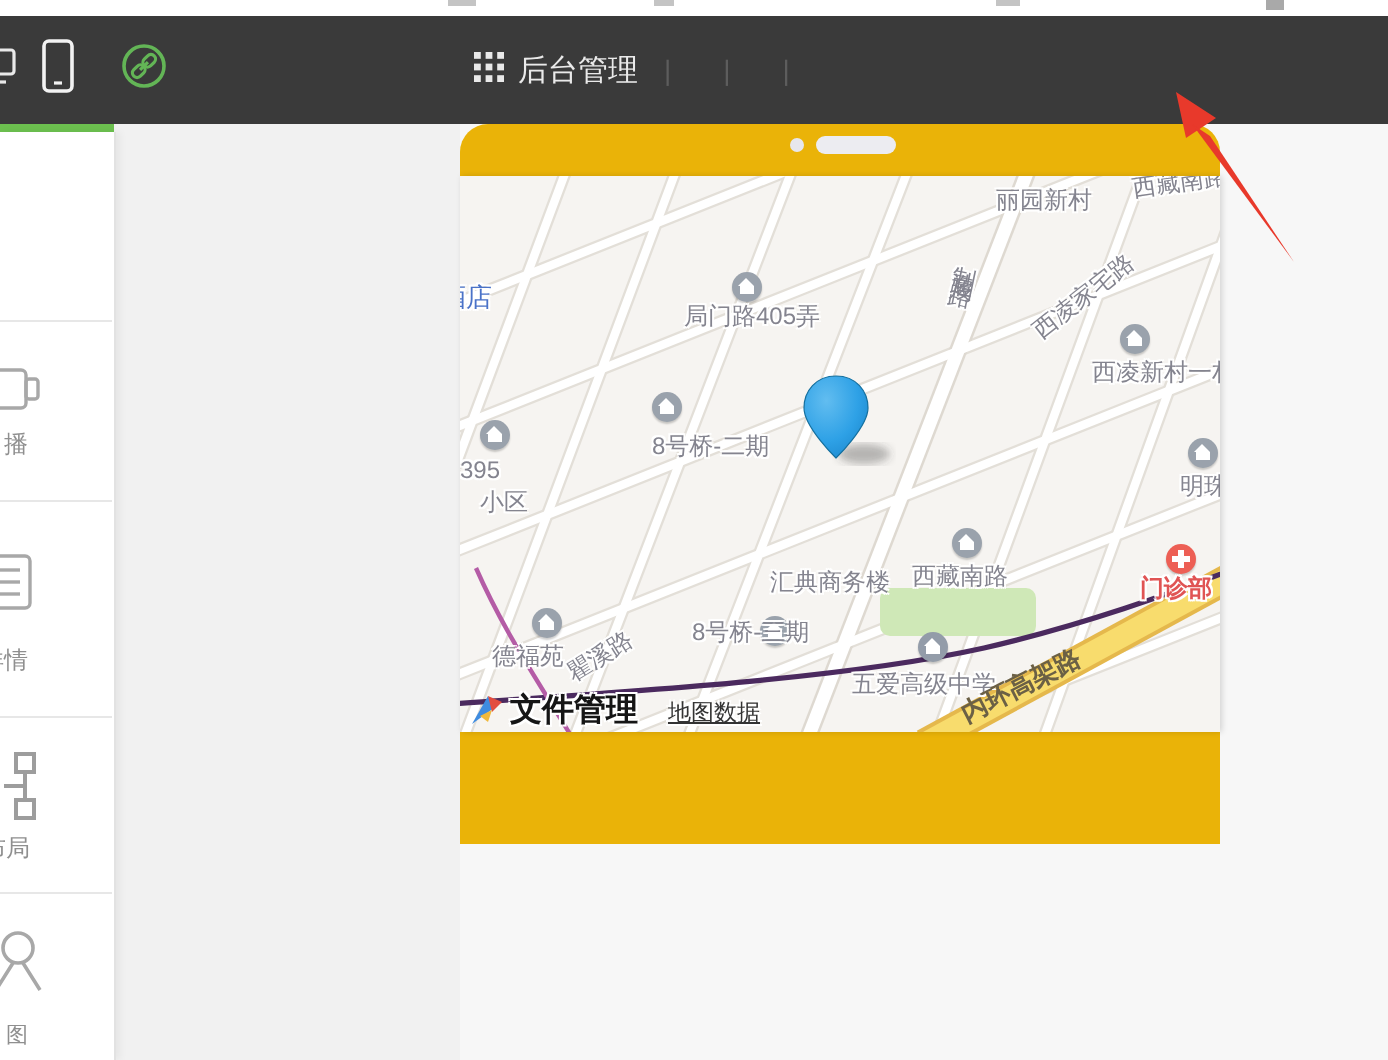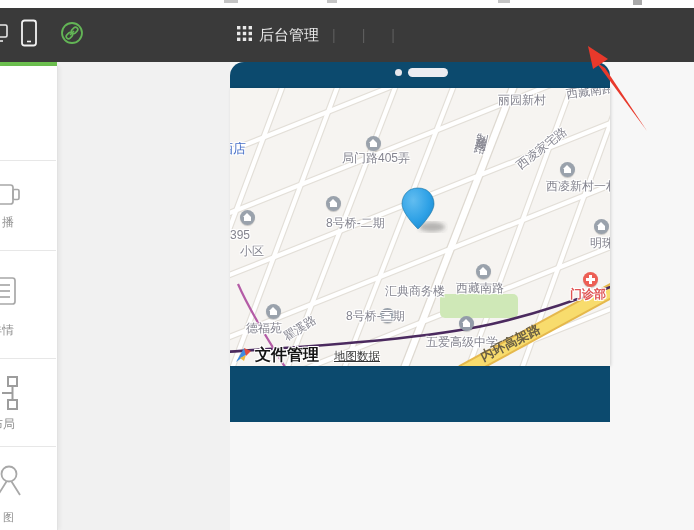--- a/index.html
+++ b/index.html
@@ -24,21 +24,21 @@
   
   .sidebar{position:absolute;left:0;top:66px;width:57px;height:464px;background:#fff;
            border-right:1px solid #e2e2e2;box-shadow:2px 0 4px rgba(0,0,0,.05);z-index:3;}
   .sb-divider{position:absolute;left:0;width:56px;height:1px;background:#e7e7e7;}
   .sb-item{position:absolute;left:0;width:56px;cursor:pointer;}
   .sb-icon{position:absolute;}
   .sb-label{position:absolute;font-size:12px;color:#8f8f8f;white-space:nowrap;}
 
   
   .left-gap{position:absolute;left:57px;top:62px;width:173px;height:468px;background:#f1f1f1;}
-  .phone{position:absolute;left:230px;top:62px;width:380px;height:360px;background:#0c4a6e;
+  .phone{position:absolute;left:230px;top:62px;width:380px;height:360px;background:#eab308;
          border-radius:14px 14px 0 0;z-index:1;}
   .cam-dot{position:absolute;left:165px;top:7px;width:7px;height:7px;border-radius:50%;background:#e7e7ec;}
   .speaker-pill{position:absolute;left:178px;top:6px;width:40px;height:9px;border-radius:5px;background:#ececf1;}
 
   
   .map{position:absolute;left:0;top:26px;width:380px;height:278px;background:#f6f4f1;
        overflow:hidden;box-shadow:1px 0 3px rgba(0,0,0,.15);cursor:grab;}
   .map svg.base{position:absolute;left:0;top:0;}
   .mlabel{position:absolute;font-size:12px;color:#84848f;white-space:nowrap;
           text-shadow:-1px -1px 0 #fff,1px -1px 0 #fff,-1px 1px 0 #fff,1px 1px 0 #fff,0 1px 0 #fff,0 -1px 0 #fff;}

